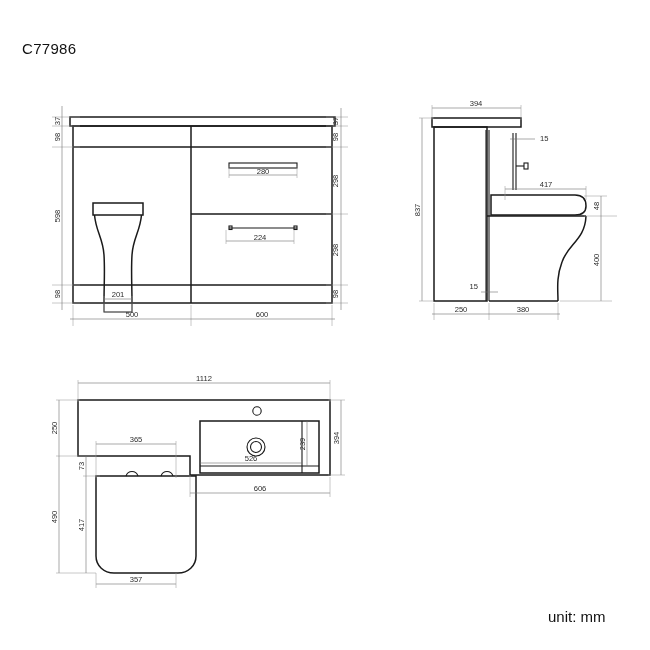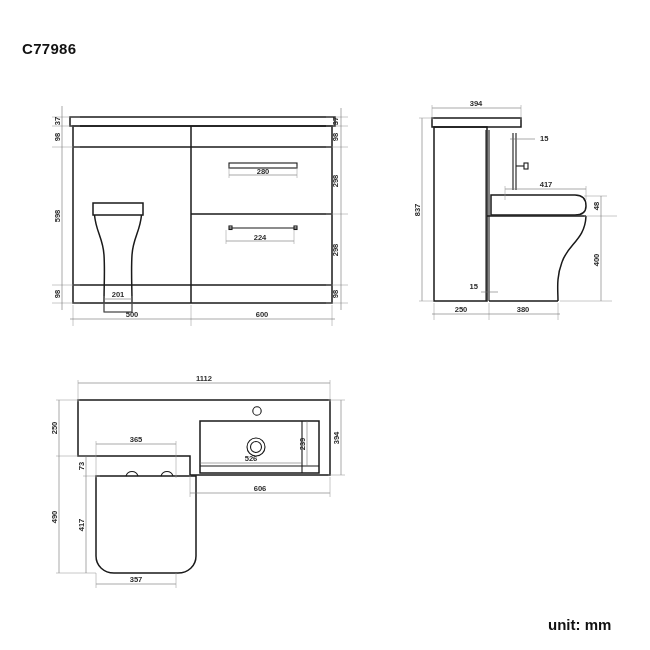--- a/index.html
+++ b/index.html
@@ -1,20 +1,20 @@
 <!DOCTYPE html>
 <html><head>
 <meta charset="utf-8">
 <style>
   html,body{margin:0;padding:0;background:#ffffff;}
   body{width:650px;height:650px;overflow:hidden;
        font-family:"Liberation Sans","DejaVu Sans",sans-serif;color:#1a1a1a;}
-  #sheet{position:relative;width:650px;height:519px;font-weight:bold;}
+  #sheet{position:relative;width:650px;height:519px;}
   #title{position:absolute;left:22px;top:40px;font-size:15px;letter-spacing:.3px;color:#111;}
-  #unit{position:absolute;left:548px;top:608px;font-size:15px;color:#111;margin-top:8px;}
+  #unit{position:absolute;left:548px;top:608px;font-size:15px;color:#111;}
   svg{position:absolute;left:0;top:0;width:650px;height:650px;}
   .ol{fill:none;stroke:#1a1a1a;stroke-width:1.5;}
   .ol2{fill:none;stroke:#1a1a1a;stroke-width:1.1;}
   .thin{fill:none;stroke:#6f6f6f;stroke-width:.6;}
   .ext{fill:none;stroke:#9a9a9a;stroke-width:.55;}
   .dimtxt{font-family:"Liberation Sans","DejaVu Sans",sans-serif;font-size:7.6px;fill:#2b2b2b;}
   .wht{fill:#ffffff;}
 </style>
 </head>
 <body>

